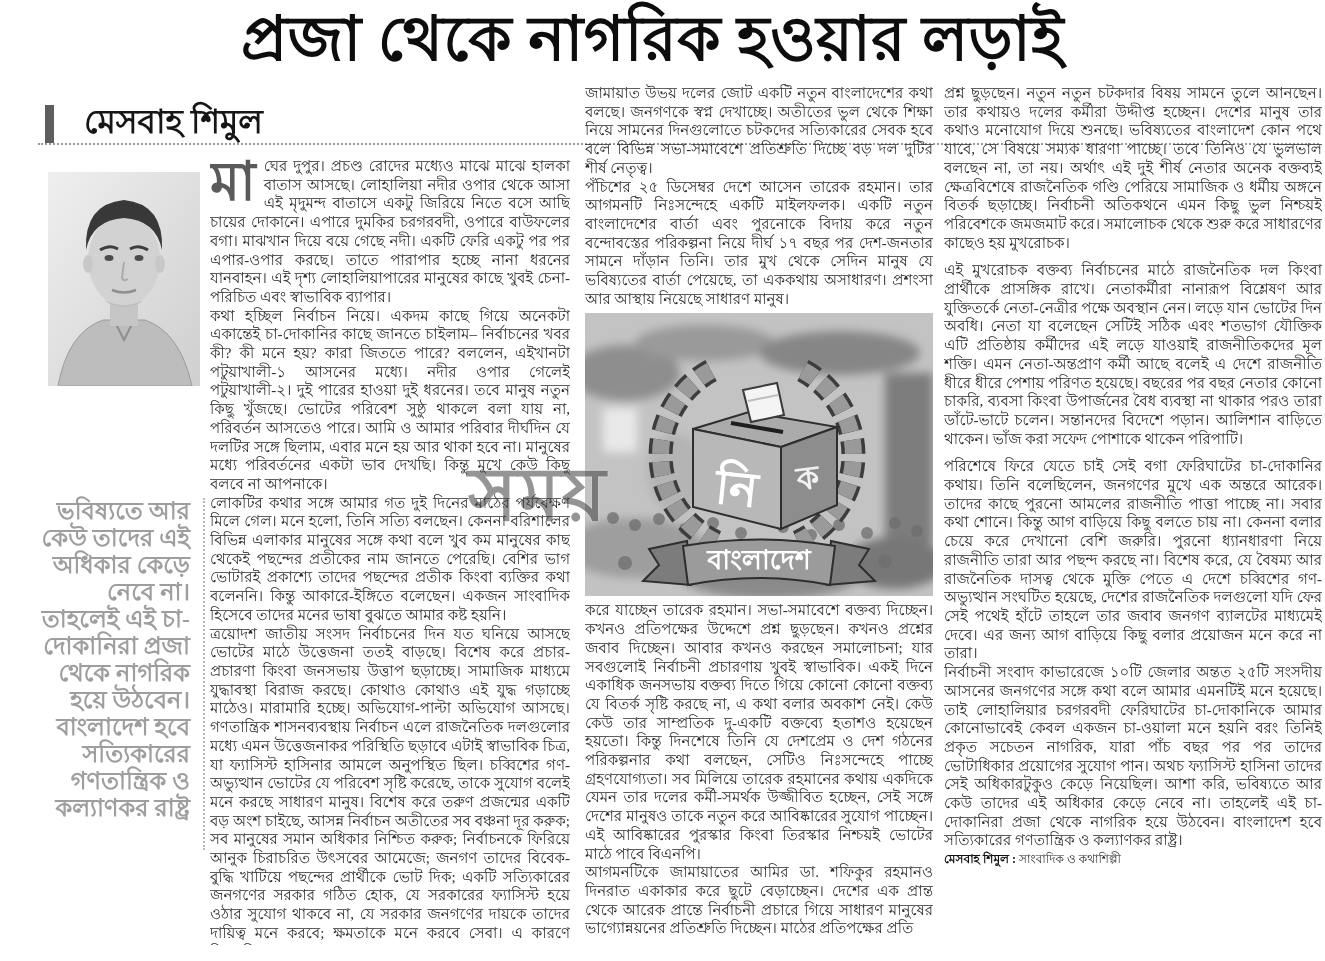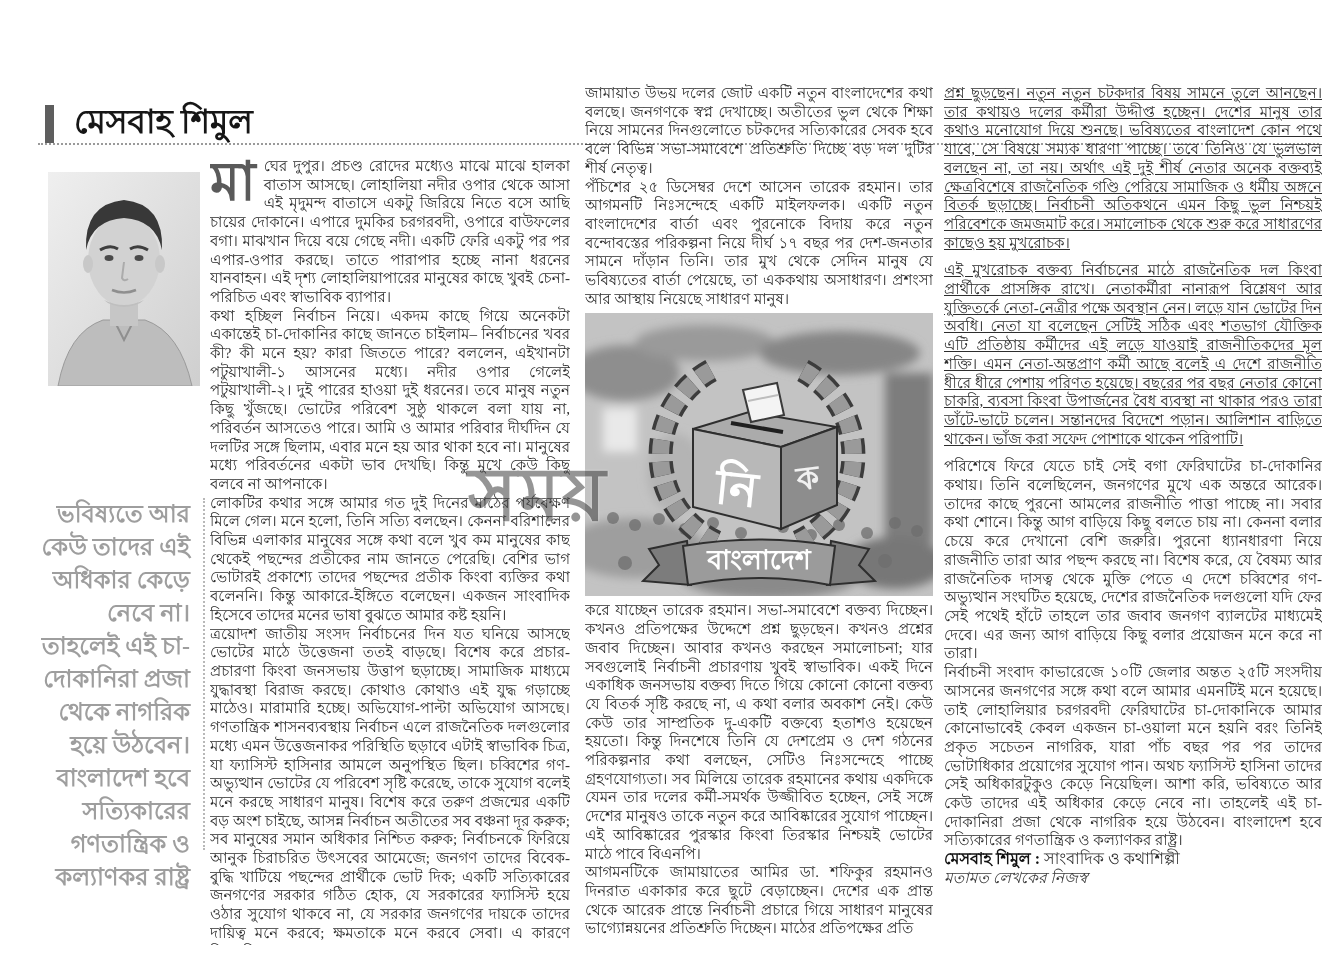--- a/index.html
+++ b/index.html
@@ -6,63 +6,64 @@
   .page{
     position:relative;width:1325px;height:961px;background:#ffffff;overflow:hidden;
     font-family:"Liberation Serif","DejaVu Serif",serif;color:#2e2e2e;
   }
   
   .headline{
     position:absolute;left:0;right:20px;top:4px;text-align:center;
     font-size:62px;font-weight:bold;color:#0d0d0d;letter-spacing:.5px;line-height:1.15;
   }
   
-  .byline-row{position:absolute;left:45px;top:96px;display:flex;align-items:center;gap:20px;}
+  .byline-row{position:absolute;left:45px;top:96px;display:flex;align-items:center;gap:30px;}
   .byline-bar{width:9px;height:38px;background:#5e5e5e;}
   .byline-text{font-size:33px;font-weight:600;color:#161616;}
   .rule-h{position:absolute;left:38px;right:6px;top:143px;border-top:2px dotted #9a9a9a;height:0;}
   
   .portrait{position:absolute;left:48px;top:172px;width:152px;height:214px;background:#dcdcdc;}
   .portrait svg{display:block;}
   .pull-quote{
     position:absolute;left:28px;top:498px;width:162px;height:352px;
     padding-right:13px;border-right:2px dotted #b8b8b8;
-    text-align:right;font-size:24px;line-height:33px;font-weight:600;color:#9e9e9e;
+    text-align:right;font-size:24px;line-height:27px;font-weight:600;color:#9e9e9e;
   }
   
   .body-col{position:absolute;top:84px;text-align:justify;font-size:15px;line-height:18.7px;color:#2d2d2d;overflow:hidden;}
   .col1{left:210px;top:157px;width:360px;height:788px;}
   .col2{left:585px;width:348px;height:874px;}
   .col3{left:944px;width:378px;height:876px;}
   .body-col p{margin:0;padding:0;}
-  .gap-after{margin-bottom:9px !important;text-decoration:underline;}
+  .gap-after{margin-bottom:9px !important;}
   .dropcap{
     float:left;font-size:54px;line-height:44px;font-weight:bold;color:#5a5a5a;
     margin:3px 8px 0 0;
   }
   
   .figure{width:348px;height:283px;margin:5px 0 5px 0;position:relative;overflow:hidden;background:#c2c2c2;}
   
   .watermark{
     position:absolute;left:468px;top:438px;z-index:6;display:flex;align-items:center;
     font-size:74px;font-weight:bold;opacity:.55;letter-spacing:2px;white-space:nowrap;
     text-shadow:0 0 2px #ffffff,0 0 1px #ffffff;pointer-events:none;
   }
   .wm-green{color:#3f7d46;}
   .wm-red{color:#404040;}
   
-  .credit{margin-top:26px;font-size:16px;text-align:left;}
+  .credit{margin-top:26px;font-size:12px;text-align:left;}
   .credit b{font-weight:bold;color:#111;}
   .disclaimer{margin-top:22px;font-style:italic;font-size:15.5px;color:#3a3a3a;text-align:left;}
 </style>
 </head>
 <body>
 
 <div class="page">
 
+  <div class="headline">প্রজা থেকে নাগরিক হওয়ার লড়াই</div>
 
   <div class="byline-row">
     <span class="byline-bar"></span>
     <span class="byline-text">মেসবাহ শিমুল</span>
   </div>
   <div class="rule-h"></div>
 
   <div class="portrait">
     <svg width="152" height="214" viewBox="0 0 152 214">
       <defs>
@@ -179,20 +180,19 @@
     <p>করে যাচ্ছেন তারেক রহমান। সভা-সমাবেশে বক্তব্য দিচ্ছেন। কখনও প্রতিপক্ষের উদ্দেশে প্রশ্ন ছুড়ছেন। কখনও প্রশ্নের জবাব দিচ্ছেন। আবার কখনও করছেন সমালোচনা; যার সবগুলোই নির্বাচনী প্রচারণায় খুবই স্বাভাবিক। একই দিনে একাধিক জনসভায় বক্তব্য দিতে গিয়ে কোনো কোনো বক্তব্য যে বিতর্ক সৃষ্টি করছে না, এ কথা বলার অবকাশ নেই। কেউ কেউ তার সাম্প্রতিক দু-একটি বক্তব্যে হতাশও হয়েছেন হয়তো। কিন্তু দিনশেষে তিনি যে দেশপ্রেম ও দেশ গঠনের পরিকল্পনার কথা বলছেন, সেটিও নিঃসন্দেহে পাচ্ছে গ্রহণযোগ্যতা। সব মিলিয়ে তারেক রহমানের কথায় একদিকে যেমন তার দলের কর্মী-সমর্থক উজ্জীবিত হচ্ছেন, সেই সঙ্গে দেশের মানুষও তাকে নতুন করে আবিষ্কারের সুযোগ পাচ্ছেন। এই আবিষ্কারের পুরস্কার কিংবা তিরস্কার নিশ্চয়ই ভোটের মাঠে পাবে বিএনপি।</p>
     <p>আগমনটিকে জামায়াতের আমির ডা. শফিকুর রহমানও দিনরাত একাকার করে ছুটে বেড়াচ্ছেন। দেশের এক প্রান্ত থেকে আরেক প্রান্তে নির্বাচনী প্রচারে গিয়ে সাধারণ মানুষের ভাগ্যোন্নয়নের প্রতিশ্রুতি দিচ্ছেন। মাঠের প্রতিপক্ষের প্রতি</p>
   </div>
 
   <div class="body-col col3">
     <p class="gap-after">প্রশ্ন ছুড়ছেন। নতুন নতুন চটকদার বিষয় সামনে তুলে আনছেন। তার কথায়ও দলের কর্মীরা উদ্দীপ্ত হচ্ছেন। দেশের মানুষ তার কথাও মনোযোগ দিয়ে শুনছে। ভবিষ্যতের বাংলাদেশ কোন পথে যাবে, সে বিষয়ে সম্যক ধারণা পাচ্ছে। তবে তিনিও যে ভুলভাল বলছেন না, তা নয়। অর্থাৎ এই দুই শীর্ষ নেতার অনেক বক্তব্যই ক্ষেত্রবিশেষে রাজনৈতিক গণ্ডি পেরিয়ে সামাজিক ও ধর্মীয় অঙ্গনে বিতর্ক ছড়াচ্ছে। নির্বাচনী অতিকথনে এমন কিছু ভুল নিশ্চয়ই পরিবেশকে জমজমাট করে। সমালোচক থেকে শুরু করে সাধারণের কাছেও হয় মুখরোচক।</p>
     <p class="gap-after">এই মুখরোচক বক্তব্য নির্বাচনের মাঠে রাজনৈতিক দল কিংবা প্রার্থীকে প্রাসঙ্গিক রাখে। নেতাকর্মীরা নানারূপ বিশ্লেষণ আর যুক্তিতর্কে নেতা-নেত্রীর পক্ষে অবস্থান নেন। লড়ে যান ভোটের দিন অবধি। নেতা যা বলেছেন সেটিই সঠিক এবং শতভাগ যৌক্তিক এটি প্রতিষ্ঠায় কর্মীদের এই লড়ে যাওয়াই রাজনীতিকদের মূল শক্তি। এমন নেতা-অন্তপ্রাণ কর্মী আছে বলেই এ দেশে রাজনীতি ধীরে ধীরে পেশায় পরিণত হয়েছে। বছরের পর বছর নেতার কোনো চাকরি, ব্যবসা কিংবা উপার্জনের বৈধ ব্যবস্থা না থাকার পরও তারা ডাঁটে-ভাটে চলেন। সন্তানদের বিদেশে পড়ান। আলিশান বাড়িতে থাকেন। ভাঁজ করা সফেদ পোশাকে থাকেন পরিপাটি।</p>
     <p>পরিশেষে ফিরে যেতে চাই সেই বগা ফেরিঘাটের চা-দোকানির কথায়। তিনি বলেছিলেন, জনগণের মুখে এক অন্তরে আরেক। তাদের কাছে পুরনো আমলের রাজনীতি পাত্তা পাচ্ছে না। সবার কথা শোনে। কিন্তু আগ বাড়িয়ে কিছু বলতে চায় না। কেননা বলার চেয়ে করে দেখানো বেশি জরুরি। পুরনো ধ্যানধারণা নিয়ে রাজনীতি তারা আর পছন্দ করছে না। বিশেষ করে, যে বৈষম্য আর রাজনৈতিক দাসত্ব থেকে মুক্তি পেতে এ দেশে চব্বিশের গণ-অভ্যুত্থান সংঘটিত হয়েছে, দেশের রাজনৈতিক দলগুলো যদি ফের সেই পথেই হাঁটে তাহলে তার জবাব জনগণ ব্যালটের মাধ্যমেই দেবে। এর জন্য আগ বাড়িয়ে কিছু বলার প্রয়োজন মনে করে না তারা।</p>
     <p>নির্বাচনী সংবাদ কাভারেজে ১০টি জেলার অন্তত ২৫টি সংসদীয় আসনের জনগণের সঙ্গে কথা বলে আমার এমনটিই মনে হয়েছে। তাই লোহালিয়ার চরগরবদী ফেরিঘাটের চা-দোকানিকে আমার কোনোভাবেই কেবল একজন চা-ওয়ালা মনে হয়নি বরং তিনিই প্রকৃত সচেতন নাগরিক, যারা পাঁচ বছর পর পর তাদের ভোটাধিকার প্রয়োগের সুযোগ পান। অথচ ফ্যাসিস্ট হাসিনা তাদের সেই অধিকারটুকুও কেড়ে নিয়েছিল। আশা করি, ভবিষ্যতে আর কেউ তাদের এই অধিকার কেড়ে নেবে না। তাহলেই এই চা-দোকানিরা প্রজা থেকে নাগরিক হয়ে উঠবেন। বাংলাদেশ হবে সত্যিকারের গণতান্ত্রিক ও কল্যাণকর রাষ্ট্র।</p>
     <p class="credit"><b>মেসবাহ শিমুল :</b><span> সাংবাদিক ও কথাশিল্পী</span></p>
-    <p class="disclaimer">মতামত লেখকের নিজস্ব</p>
   </div>
 
   <div class="watermark">
       <span class="wm-red">সময়</span>
   </div>
 
 </div>
 
 </body></html>

